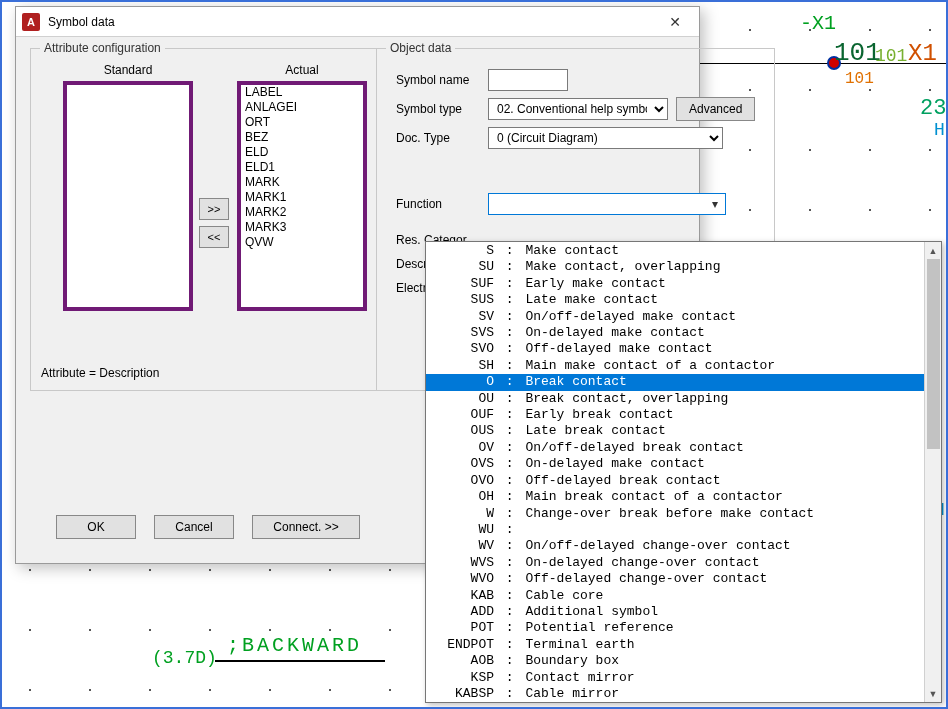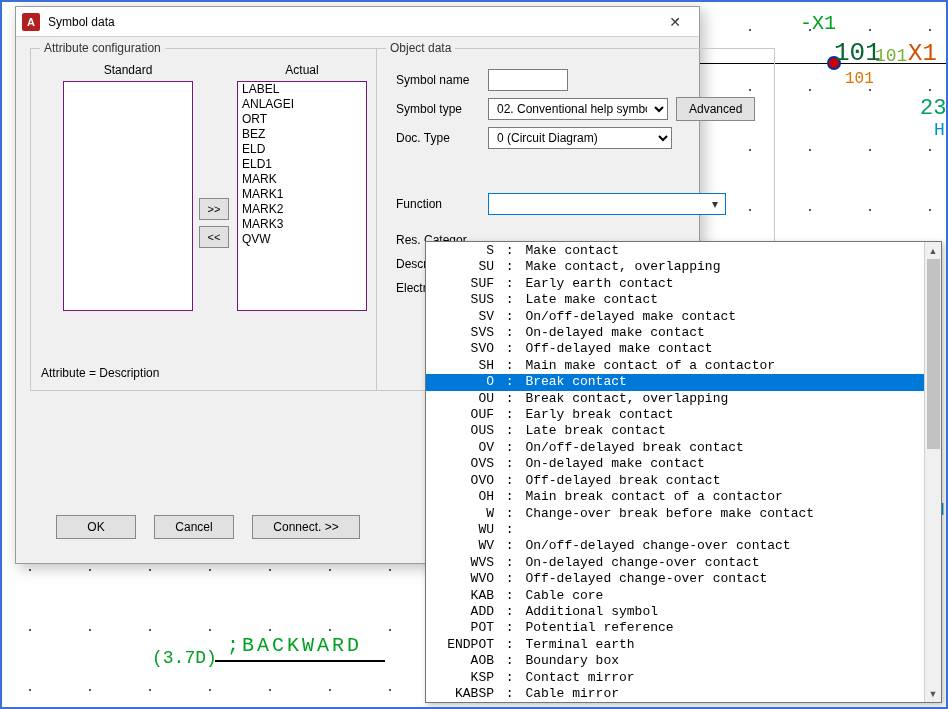--- a/index.html
+++ b/index.html
@@ -75,21 +75,21 @@
   }
   fieldset legend { padding:0 4px; color:#333; font-size:12px;}
   .fs-attr { left:12px; top:4px; width:338px; height:350px; }
   .fs-obj  { left:358px; top:4px; width:312px; height:350px; }
 
   .attr-cols {
     display:flex; gap:6px; height:270px; margin-top:4px;margin-left:23px;
   }
   .col-head { text-align:center; font-size:12px; margin-bottom:4px; }
   .listbox {
-    border:1px solid #701a75; background:#fff;
+    border:4px solid #701a75; background:#fff;
     width:130px; height:230px; overflow:auto;
     font-size:12px;
   }
   .listbox div { padding:0 4px; line-height:15px; }
   .movebtns {
     display:flex; flex-direction:column; gap:6px;
     justify-content:center; width:32px;
     padding-top:50px;
   }
   .btn-sm {
@@ -105,21 +105,21 @@
 
   .obj-rows { padding:4px 10px 0 10px; }
   .obj-row { display:flex; align-items:center; margin:6px 0; gap:8px;}
   .obj-row label { width:84px; font-size:12px;}
   .txt, select.combo {
     border:1px solid #7a7a7a; background:#fff;
     height:22px; font-size:12px; padding:0 4px;
   }
   .txt { width:80px; }
   select.combo { width:180px; }
-  select.combo.wide { width:184px; }
+  select.combo.wide { width:235px; }
   .btn {
     border:1px solid #888; background:#e1e1e1;
     height:24px; padding:0 12px; font-size:12px;
     display:inline-flex; align-items:center; justify-content:center;
   }
 
   .func-trigger {
     border:1px solid #0078d7; background:#fff;
     width:238px; height:22px;
     display:flex; align-items:center; justify-content:flex-end;
@@ -293,21 +293,21 @@
           <span>Connect. &gt;&gt;</span>
         </button>
     </div>
   </div>
 </div>
 
 <div class="dropdown">
   <div class="list" id="dd-list">
       <div class="row"><span class="code">S</span><span class="sep"> : </span><span>Make contact</span></div>
       <div class="row"><span class="code">SU</span><span class="sep"> : </span><span>Make contact, overlapping</span></div>
-      <div class="row"><span class="code">SUF</span><span class="sep"> : </span><span>Early earth contact</span></div>
+      <div class="row"><span class="code">SUF</span><span class="sep"> : </span><span>Early make contact</span></div>
       <div class="row"><span class="code">SUS</span><span class="sep"> : </span><span>Late make contact</span></div>
       <div class="row"><span class="code">SV</span><span class="sep"> : </span><span>On/off-delayed make contact</span></div>
       <div class="row"><span class="code">SVS</span><span class="sep"> : </span><span>On-delayed make contact</span></div>
       <div class="row"><span class="code">SVO</span><span class="sep"> : </span><span>Off-delayed make contact</span></div>
       <div class="row"><span class="code">SH</span><span class="sep"> : </span><span>Main make contact of a contactor</span></div>
       <div class="row sel"><span class="code">O</span><span class="sep"> : </span><span>Break contact</span></div>
       <div class="row"><span class="code">OU</span><span class="sep"> : </span><span>Break contact, overlapping</span></div>
       <div class="row"><span class="code">OUF</span><span class="sep"> : </span><span>Early break contact</span></div>
       <div class="row"><span class="code">OUS</span><span class="sep"> : </span><span>Late break contact</span></div>
       <div class="row"><span class="code">OV</span><span class="sep"> : </span><span>On/off-delayed break contact</span></div>

